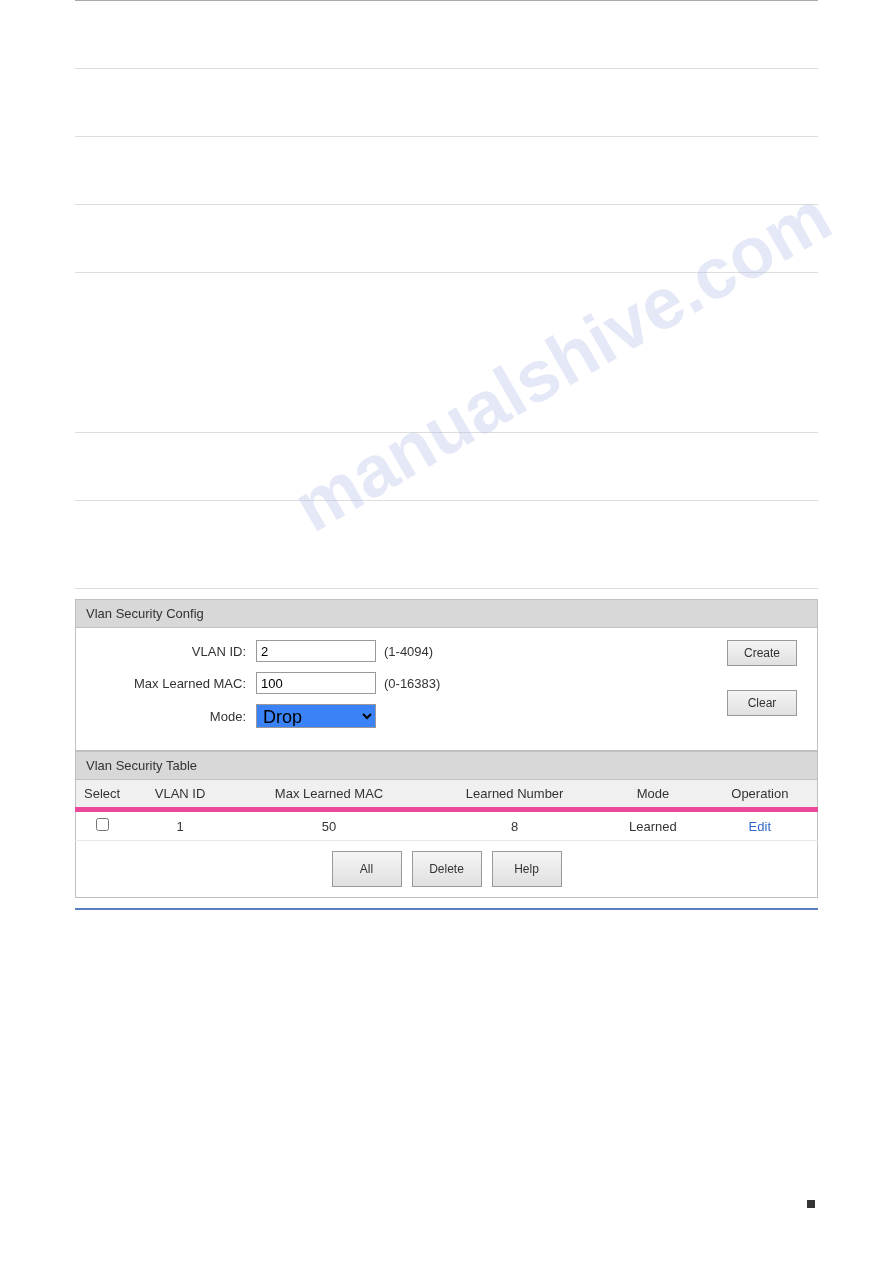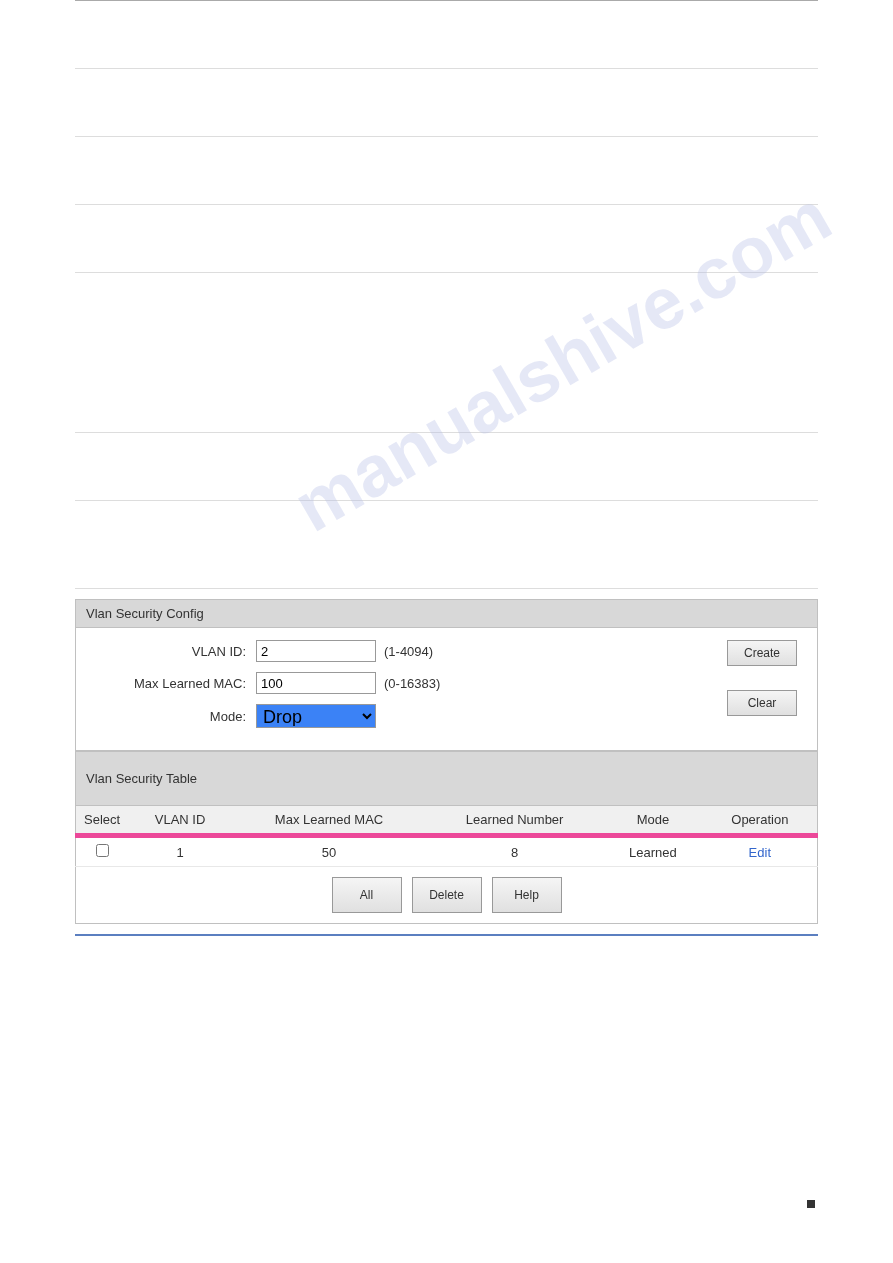--- a/index.html
+++ b/index.html
@@ -118,21 +118,21 @@
     }
 
     
     .table-section {
       margin: 0 75px;
       margin-top: 0;
     }
 
     .table-header {
       background-color: #d8d8d8;
-      padding: 19px 10px;
+      padding: 6px 10px;
       font-size: 13px;
       color: #333;
       border: 1px solid #c0c0c0;
     }
 
     .data-table {
       width: 100%;
       border-collapse: collapse;
       border: 1px solid #c0c0c0;
       border-top: none;

